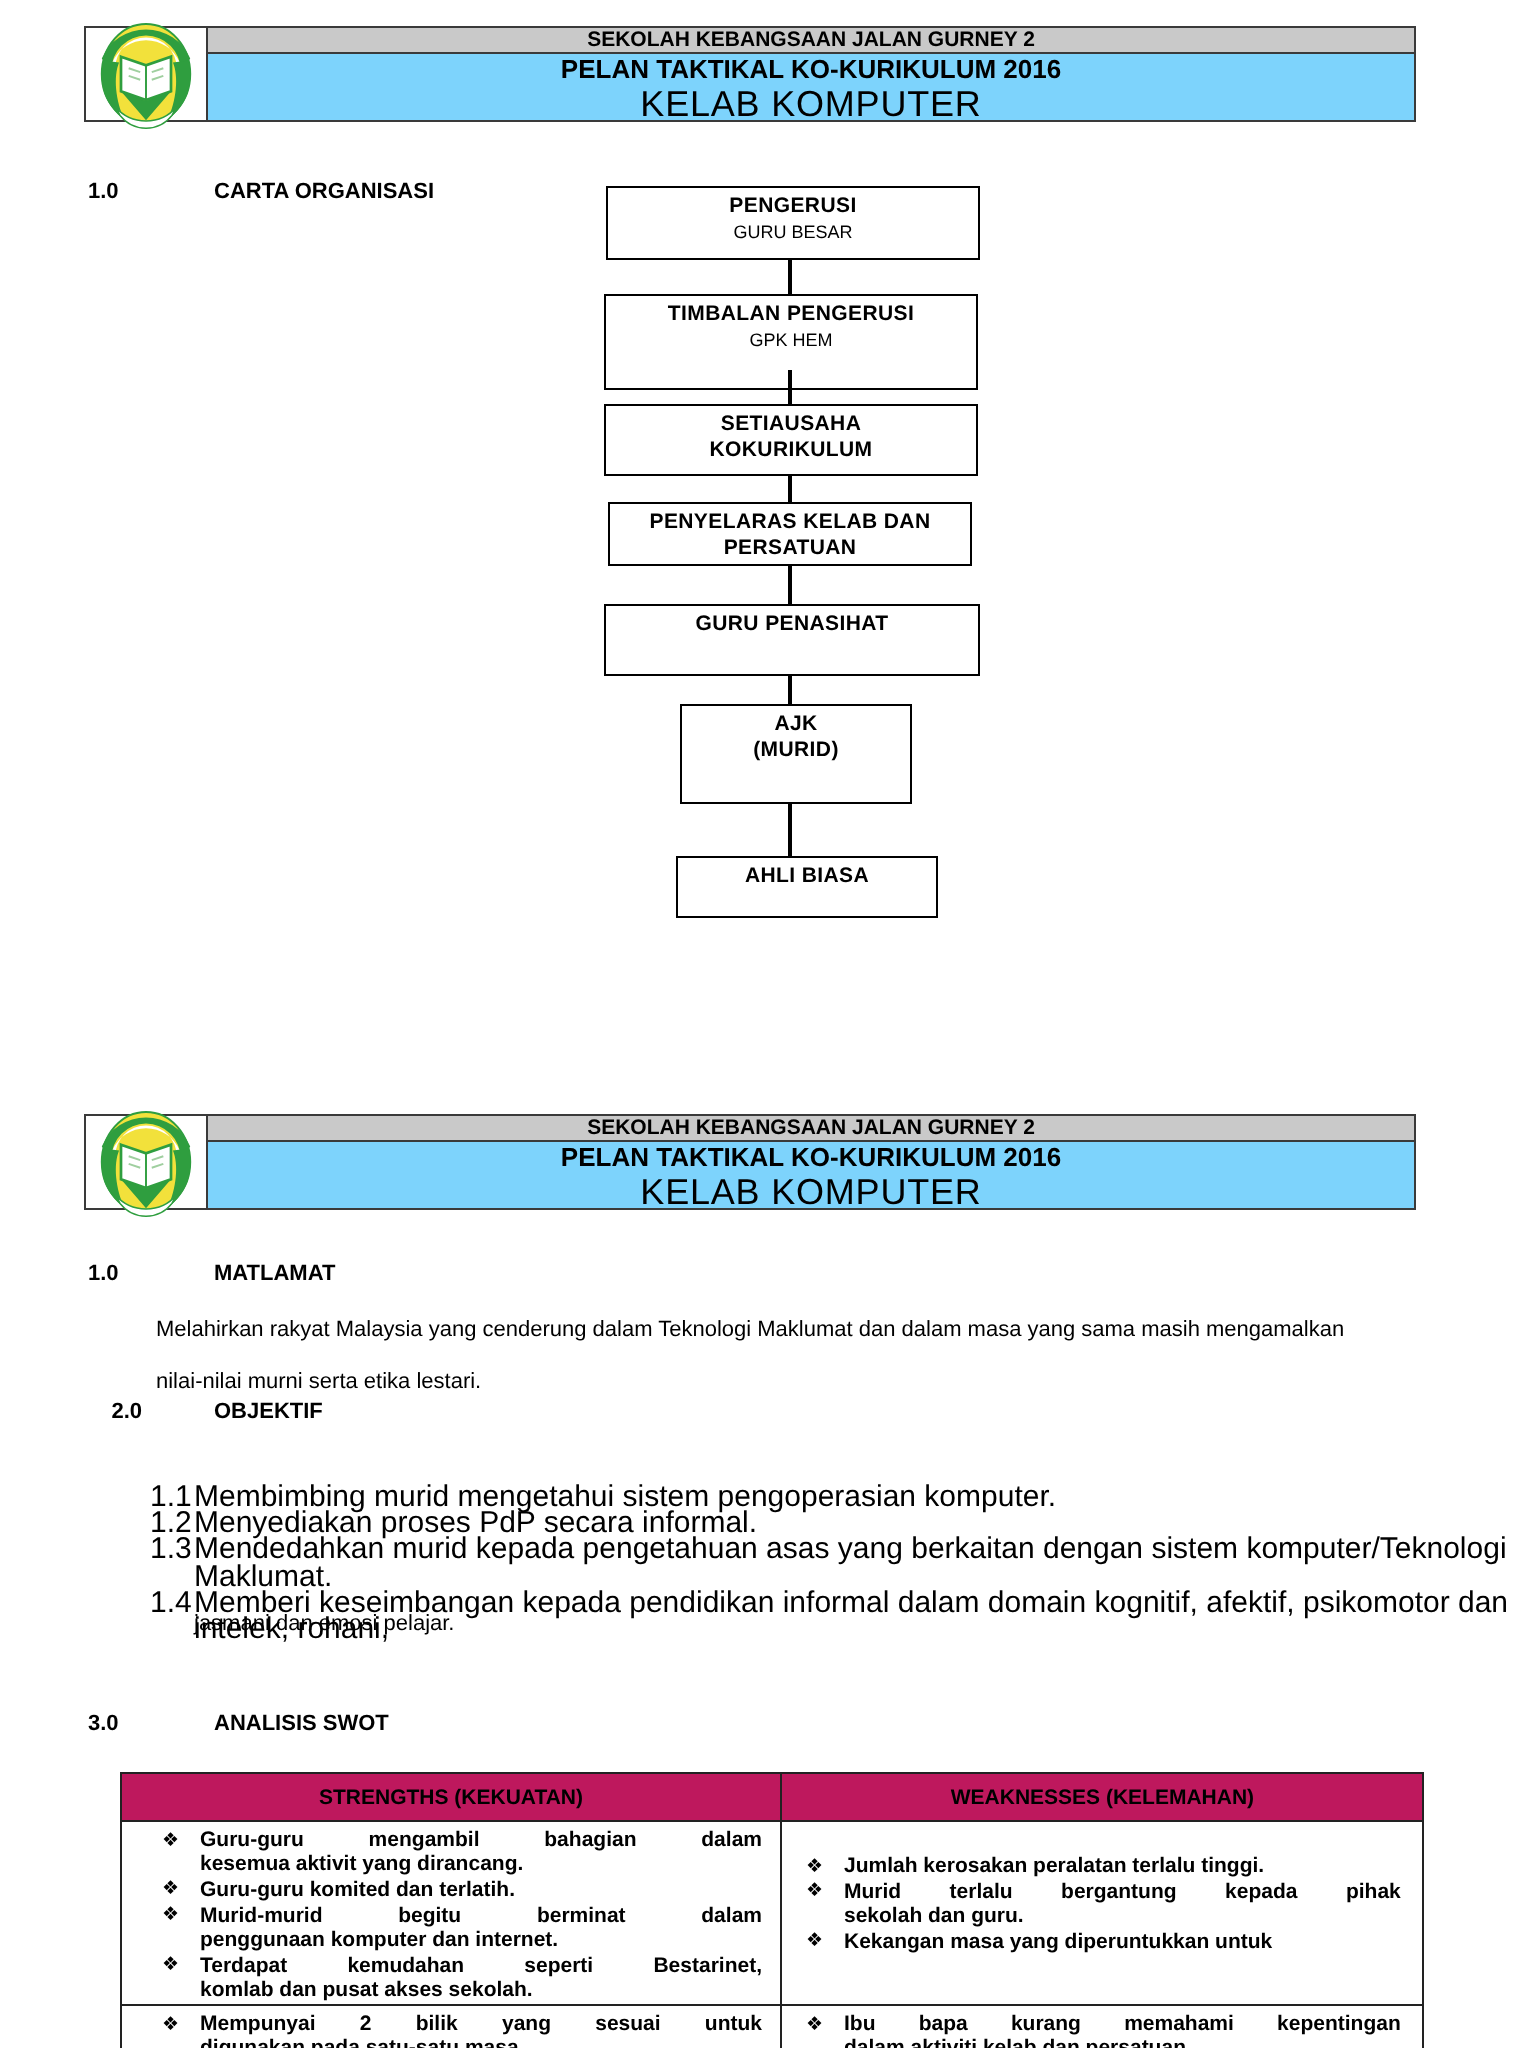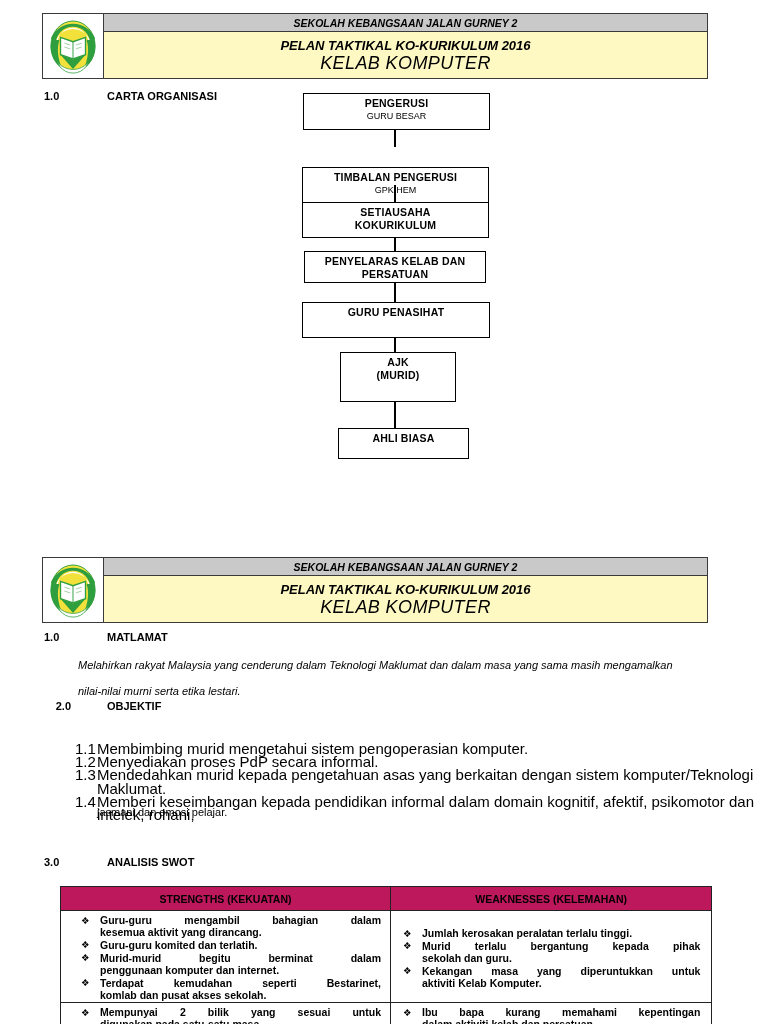--- a/index.html
+++ b/index.html
@@ -3,22 +3,22 @@
 <meta charset="utf-8">
 <style>
   * { margin:0; padding:0; box-sizing:border-box; }
   html,body { width:768px; height:1024px; }
   body {
     position:relative; overflow:hidden; background:#ffffff; color:#000;
     font-family:"Liberation Sans","DejaVu Sans",sans-serif;
   }
 
   
-  .hdr { position:absolute; left:42px; width:666px; height:66px;
-         border:1.6px solid #3a3a3a; display:flex; background:#fef9c3;font-style:italic; }
+  .hdr { position:absolute; left:42px; width:666px; height:48px;
+         border:1.6px solid #3a3a3a; display:flex; background:#7dd3fc; }
   .hdr-p1 { top:13px; } .hdr-p2 { top:557px; }
   .logo-cell { width:61px; flex:none; border-right:1.3px solid #3a3a3a;
                display:flex; align-items:center; justify-content:center; background:#fff; }
   .hdr-right { flex:1; display:flex; flex-direction:column; }
   .hdr-row1 { height:18px; background:#c9c9c9; border-bottom:1.3px solid #3a3a3a;
               display:flex; align-items:center; justify-content:center;
               font-weight:bold; font-size:10.5px; }
   .hdr-row2 { flex:1; display:flex; flex-direction:column; align-items:center; justify-content:center; }
   .plan-title { font-weight:bold; font-size:13px; line-height:15px; }
   .club-name  { font-size:18px; line-height:20px; letter-spacing:.4px; }
@@ -95,21 +95,21 @@
   <span class="n">1.0</span>
   <span>CARTA ORGANISASI</span>
 </div>
 
 <div class="obox" style="left:303px; top:93px;  width:187px; height:37px;">
   <div class="t">PENGERUSI</div>
   <div class="s">GURU BESAR</div>
 </div>
 <div class="vline" style="top:130px; height:17px;"></div>
 
-<div class="obox" style="left:302px; top:147px; width:187px; height:38px;margin-top:20px;">
+<div class="obox" style="left:302px; top:147px; width:187px; height:48px;">
   <div class="t">TIMBALAN PENGERUSI</div>
   <div class="s">GPK HEM</div>
 </div>
 <div class="vline" style="top:185px; height:17px;"></div>
 
 <div class="obox" style="left:302px; top:202px; width:187px; height:36px;">
   <div class="t">SETIAUSAHA</div>
   <div class="t">KOKURIKULUM</div>
 </div>
 <div class="vline" style="top:238px; height:13px;"></div>
@@ -159,21 +159,21 @@
       <div class="plan-title">PELAN TAKTIKAL KO-KURIKULUM 2016</div>
       <div class="club-name">KELAB KOMPUTER</div>
     </div>
   </div>
 </div>
 
 <div class="sec" style="left:44px; top:631px;">
   <span class="n">1.0</span>
   <span>MATLAMAT</span>
 </div>
-<div class="para" style="top:652px;font-style:italic;">
+<div class="para" style="top:652px;">
   <div>Melahirkan rakyat Malaysia yang cenderung dalam Teknologi Maklumat dan dalam masa yang sama masih mengamalkan</div>
   <div>nilai-nilai murni serta etika lestari.</div>
 </div>
 
 <div class="sec" style="left:44px; top:700px;text-align:right;">
   <span class="n">2.0</span>
   <span>OBJEKTIF</span>
 </div>
 <div class="olist">
   <div class="oitem">
@@ -247,21 +247,20 @@
         <span class="b">❖</span>
         <div class="lines">
           <div>Murid terlalu bergantung kepada pihak</div>
           <div>sekolah dan guru.</div>
         </div>
       </div>
       <div class="li">
         <span class="b">❖</span>
         <div class="lines">
           <div>Kekangan masa yang diperuntukkan untuk</div>
-          <div>aktiviti Kelab Komputer.</div>
         </div>
       </div>
     </div>
   </div>
 
   <div class="swot-row r2">
     <div class="cL cell">
       <div class="li">
         <span class="b">❖</span>
         <div class="lines">

